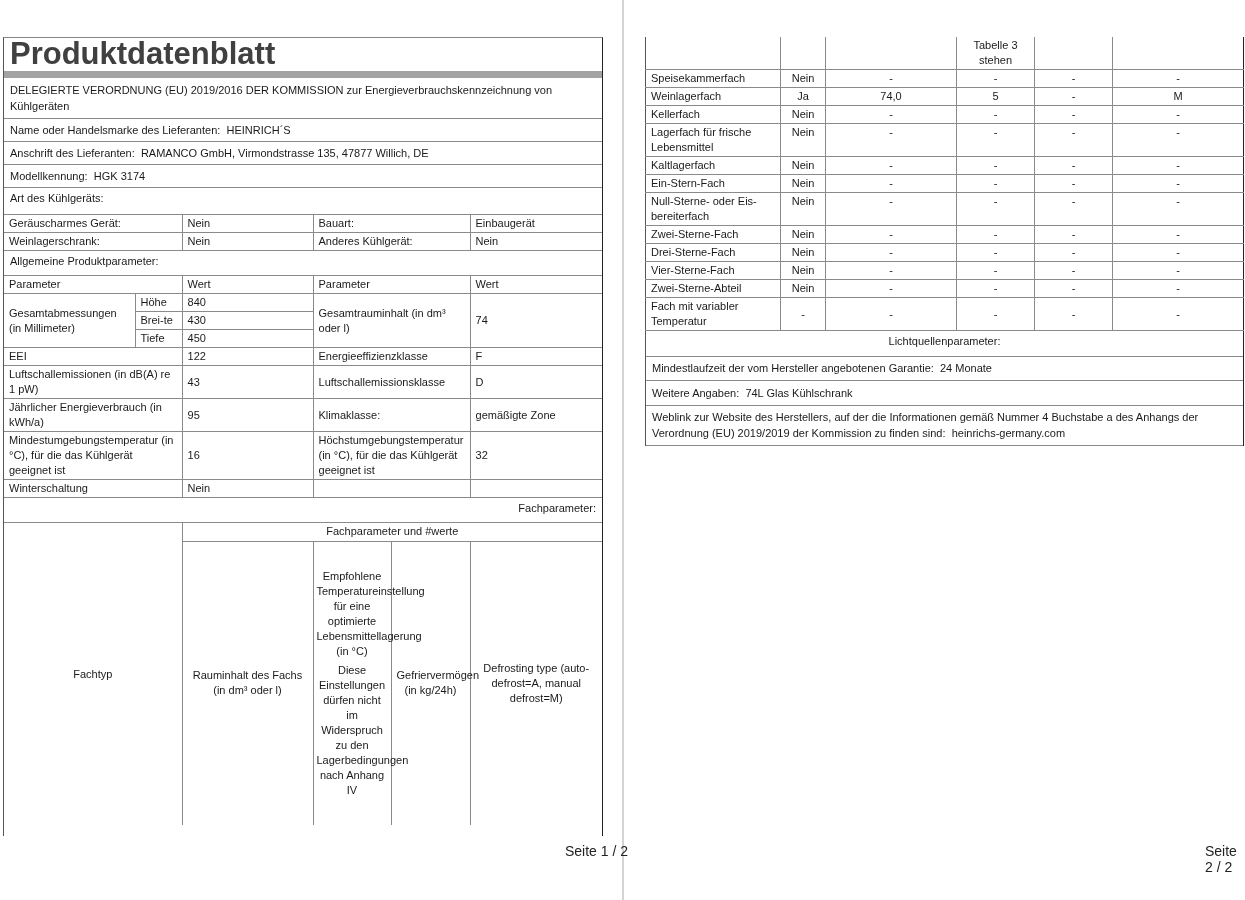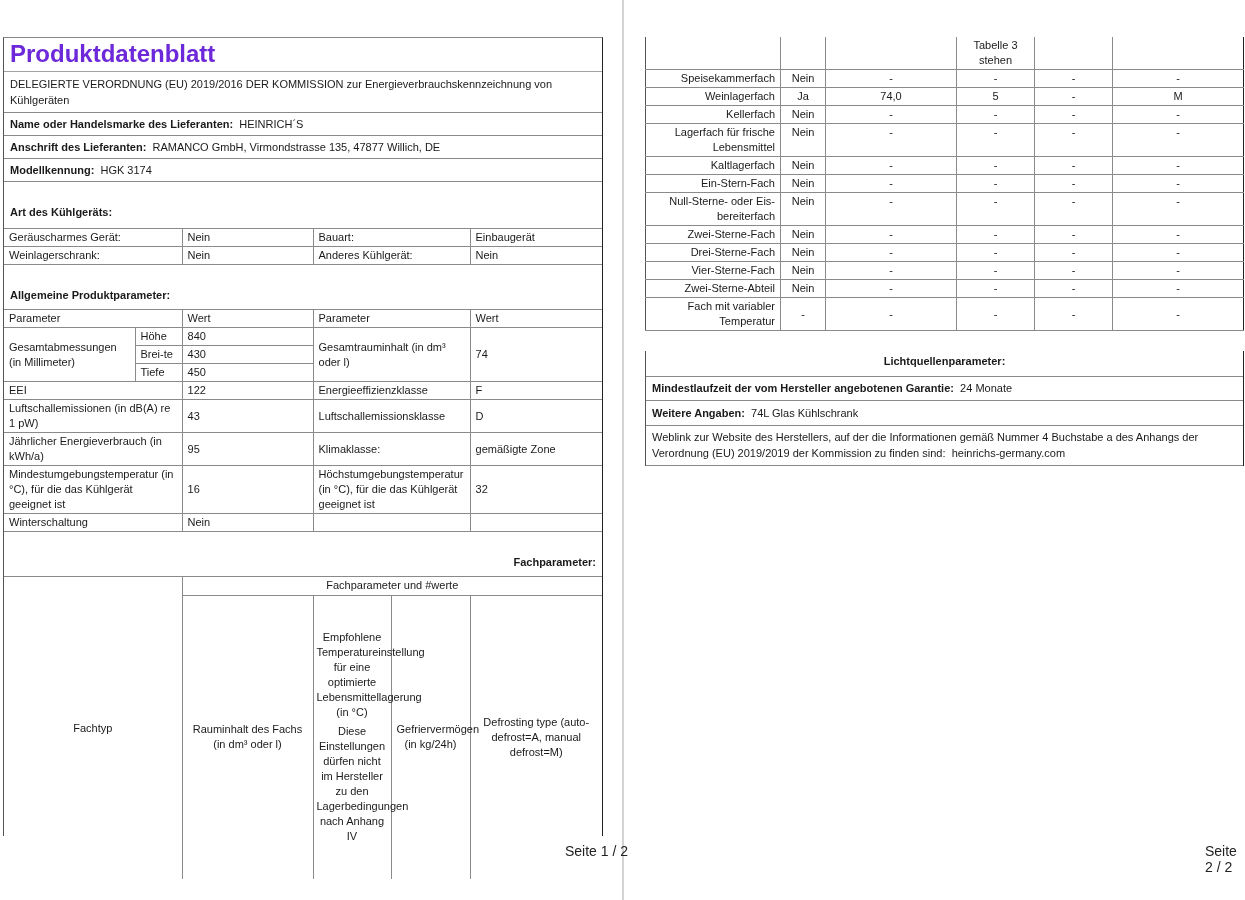--- a/index.html
+++ b/index.html
@@ -6,28 +6,28 @@
   body { width:1245px; height:900px; position:relative; overflow:hidden;
          font-family: "Liberation Sans", "DejaVu Sans", sans-serif; color:#1a1a1a; font-size:11px; }
   .divider { position:absolute; left:622px; top:0; width:2px; height:900px; background:#d4d4d4; }
   .page1 { position:absolute; left:3px; top:37px; width:598px; height:798px;
            border-left:1px solid #555; border-right:1px solid #222; border-top:1px solid #888; }
   .page2 { position:absolute; left:645px; top:37px; width:599px; }
   table { border-collapse:collapse; width:100%; table-layout:fixed; }
   td { padding:1px 5px; vertical-align:middle; line-height:15px; font-size:11px; }
   .hl td { border-bottom:1px solid #8a8a8a; }
   .vl { border-left:1px solid #8a8a8a; }
-  .bold { font-weight:bold;margin-top:20px; }
+  .bold { font-weight:normal; }
   .center { text-align:center; }
-  .title { font-size:24px; font-weight:bold; color:#6d28d9; padding:2px 6px 3px 6px; line-height:28px; border-bottom:1px solid #a3a3a3; }
+  .title { font-size:31px; font-weight:bold; color:#404040; padding:2px 6px 3px 6px; line-height:28px; border-bottom:7px solid #a3a3a3; }
   .row { border-bottom:1px solid #8a8a8a; padding:2px 6px; line-height:16px; font-size:11px; }
   .footer { position:absolute; font-size:14px; color:#222; }
   .p2 td { border-bottom:1px solid #8a8a8a; border-left:1px solid #8a8a8a; }
   .p2 { border-left:1px solid #555; border-right:1px solid #222; }
-  .p2 td:first-child { border-left:none;text-align:right; }
+  .p2 td:first-child { border-left:none; }
 </style>
 </head>
 <body>
 
 <div class="divider"></div>
 
 <div class="page1">
   <div class="title">Produktdatenblatt</div>
   <div class="row" style="padding-top:4px;padding-bottom:4px;">DELEGIERTE VERORDNUNG (EU) 2019/2016 DER KOMMISSION zur Energieverbrauchskennzeichnung von Kühlgeräten</div>
   <div class="row" style="padding-top:3px;padding-bottom:3px;">
@@ -144,21 +144,21 @@
       </colgroup>
     <tbody>
         <tr style="height:18px;">
       <td rowspan="2" class="center">Fachtyp</td>
       <td colspan="4" class="center vl" style="border-bottom:1px solid #8a8a8a;">Fachparameter und #werte</td>
     </tr>
     <tr>
       <td class="center vl">Rauminhalt des Fachs (in dm³ oder l)</td>
       <td class="center vl" style="padding:0 3px;">
         <div>Empfohlene Temperatureinstellung für eine optimierte Lebensmittellagerung (in °C)</div>
-        <div style="margin-top:4px;">Diese Einstellungen dürfen nicht im Hersteller zu den Lagerbedingungen nach Anhang IV</div>
+        <div style="margin-top:4px;">Diese Einstellungen dürfen nicht im Widerspruch zu den Lagerbedingungen nach Anhang IV</div>
       </td>
       <td class="center vl">Gefriervermögen (in kg/24h)</td>
       <td class="center vl">Defrosting type (auto-defrost=A, manual defrost=M)</td>
     </tr>
   </tbody>
     </table>
 </div>
 <div class="footer" style="left:565px;top:843px;">Seite 1 / 2</div>
 
 <div class="page2">

